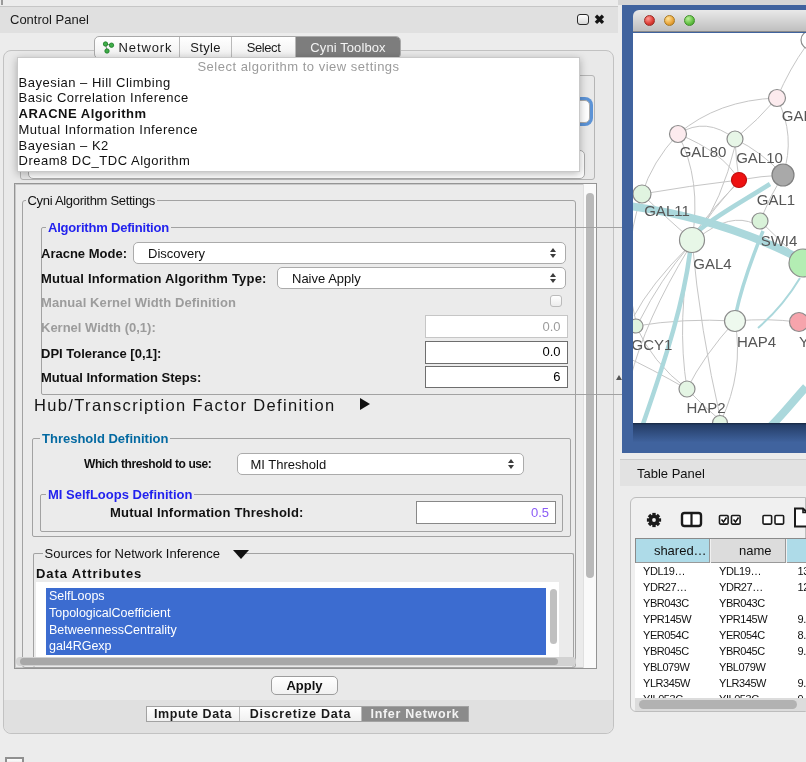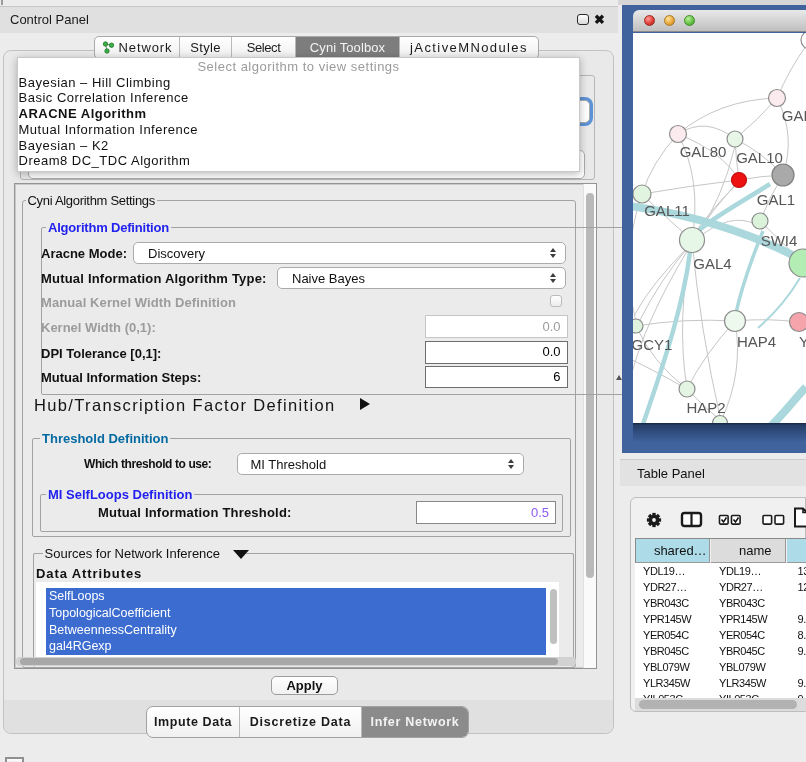--- a/index.html
+++ b/index.html
@@ -45,21 +45,21 @@
 
 fieldset { position:absolute; border:1px solid #a2a2a2; border-radius:2px; }
 fieldset legend { margin-left:4px; padding:0 2px; font-size:13px; }
 
 .lab { position:absolute; font-weight:bold; font-size:13px; white-space:nowrap; }
 .gray { color:#9c9c9c; }
 .field { position:absolute; background:#fff; text-align:right; font-size:13px; padding-right:6px; }
 
 
 #applybtn { left:271px; top:676px; width:67px; height:19px; background:linear-gradient(#ffffff,#f1f1f1); border:1px solid #9d9d9d; border-radius:5px; text-align:center; font-weight:bold; font-size:13px; line-height:17px; }
-#bottabs { left:146px; top:706px; height:32px; display:flex; border:1px solid #a2a2a2; border-radius:7px; overflow:hidden; background:linear-gradient(#ffffff,#f0f0f0); }
+#bottabs { left:146px; top:706px; height:16px; display:flex; border:1px solid #a2a2a2; border-radius:0; overflow:hidden; background:linear-gradient(#ffffff,#f0f0f0); }
 #bottabs .tab { height:100%; display:flex; align-items:center; justify-content:center; font-size:12.5px; font-weight:bold; color:#1a1a1a; border-right:1px solid #b9b9b9; }
 #bottabs .tab:last-child { border-right:none; }
 #bottabs .sel { background:#8b8b8b; color:#f3f3f3; }
 
 #blsq { left:5px; top:757px; width:19px; height:14px; border:2px solid #909090; background:linear-gradient(#fff,#ccc); }
 #notch { left:1px; top:0; width:2px; height:5px; background:#9a9a9a; }
 #divarrow { left:616px; top:372px; width:0; height:0; border:3px solid transparent; border-bottom:5px solid #555; }
 
 
 #desktop { left:622px; top:5px; width:184px; height:448px; background:#40639e; }
@@ -88,21 +88,20 @@
   <div class="tab" style="width:85px;letter-spacing:0.9px;"><svg width="13" height="13" viewBox="0 0 13 13" style="margin-right:4px;">
         <line x1="3.5" y1="3" x2="9" y2="4" stroke="#888" stroke-width="1"></line>
         <line x1="3.5" y1="3" x2="5" y2="9.5" stroke="#888" stroke-width="1"></line>
         <circle cx="3.5" cy="3" r="2.2" fill="#3fae49" stroke="#1c7a26" stroke-width="0.8"></circle>
         <circle cx="9.5" cy="4.2" r="2.2" fill="#3fae49" stroke="#1c7a26" stroke-width="0.8"></circle>
         <circle cx="5" cy="10" r="2.2" fill="#3fae49" stroke="#1c7a26" stroke-width="0.8"></circle>
       </svg>Network</div>
   <div class="tab" style="width:52px;letter-spacing:0.3px;">Style</div>
   <div class="tab" style="width:64px;letter-spacing:-0.4px;">Select</div>
   <div class="tab sel" style="width:104px;letter-spacing:0.1px;">Cyni Toolbox</div>
-  <div class="tab" style="width:138px;letter-spacing:1.4px;">jActiveMNodules</div>
 </div>
 
 <div class="abs ghostpanel"></div>
 <div class="combo" id="combo-top1"></div>
 <div class="combo" id="combo-top2"></div>
 
 <div class="abs" id="popup">
   <div class="ph">Select algorithm to view settings</div>
   <div class="it">Bayesian – Hill Climbing</div>
   <div class="it">Basic Correlation Inference</div>
@@ -123,21 +122,21 @@
   <legend style="color:#2222ee;font-weight:bold;margin-left:4px;letter-spacing:-0.2px;">Algorithm Definition</legend>
 </fieldset>
 
 <span class="lab" style="left:41px;top:246px;">Aracne Mode:</span>
 <div class="combo" style="left:133px;top:241.5px;width:433px;height:22px;">
     <span class="tx" style="left:14px;">Discovery</span>
     <span class="ar"></span>
   </div>
 <span class="lab" style="left:41px;top:270.5px;letter-spacing:0.2px;">Mutual Information Algorithm Type:</span>
 <div class="combo" style="left:277px;top:266.5px;width:289px;height:22px;">
-    <span class="tx" style="left:14px;">Naive Bayes</span>
+    <span class="tx" style="left:14px;">Naive Apply</span>
     <span class="ar"></span>
   </div>
 <span class="lab gray" style="left:41px;top:295px;letter-spacing:0.1px;">Manual Kernel Width Definition</span>
 <div class="abs" style="left:550px;top:294.5px;width:12px;height:12px;border:1px solid #bbb;border-radius:3px;background:linear-gradient(#fff,#ececec);"></div>
 <span class="lab gray" style="left:41px;top:319.5px;">Kernel Width (0,1):</span>
 <div class="field" style="left:425px;top:314.5px;width:142.5px;height:23px;border:1px solid #c6c6c6;color:#9c9c9c;line-height:21px;">0.0</div>
 <span class="lab" style="left:41px;top:345.5px;">DPI Tolerance [0,1]:</span>
 <div class="field" style="left:425px;top:340.5px;width:142.5px;height:23px;border:1.5px solid #6e6e6e;color:#000;line-height:20px;">0.0</div>
 <span class="lab" style="left:41px;top:369.5px;">Mutual Information Steps:</span>
 <div class="field" style="left:425px;top:365.5px;width:142.5px;height:22.5px;border:1px solid #6e6e6e;color:#000;line-height:20.5px;">6</div>
@@ -149,21 +148,21 @@
   <legend style="color:#0369a1;font-weight:bold;margin-left:7px;">Threshold Definition</legend>
 </fieldset>
 <span class="lab" style="left:84px;top:457px;font-size:12px;letter-spacing:-0.4px;">Which threshold to use:</span>
 <div class="combo" style="left:236.5px;top:453px;width:287.5px;height:22px;">
     <span class="tx" style="left:13px;">MI Threshold</span>
     <span class="ar"></span>
   </div>
 <fieldset style="left:40px;top:486.5px;width:523px;height:45px;">
   <legend style="color:#2222ee;font-weight:bold;margin-left:5px;">MI SelfLoops Definition</legend>
 </fieldset>
-<span class="lab" style="left:50px;top:505px;letter-spacing:0.2px;padding-left:48px;">Mutual Information Threshold:</span>
+<span class="lab" style="left:62px;top:505px;letter-spacing:0.2px;padding-left:48px;">Mutual Information Threshold:</span>
 <div class="field" style="left:416px;top:501px;width:140px;height:23px;border:1px solid #888;color:#8b5cf6;line-height:21px;">0.5</div>
 
 <fieldset style="left:33px;top:545.5px;width:540.5px;height:121px;border-bottom:none;">
   <legend style="color:#111;margin-left:8.5px;">Sources for Network Inference &nbsp;&nbsp;&nbsp;</legend>
 </fieldset>
 <div class="abs" style="left:233px;top:550px;width:0;height:0;border:8px solid transparent;border-top:9.5px solid #111;"></div>
 <span class="lab" style="left:36px;top:565.5px;letter-spacing:0.9px;">Data Attributes</span>
 <div class="abs" style="left:36px;top:582px;width:523px;height:75px;background:#fff;"></div>
 <div class="abs" style="left:46px;top:588px;width:499.5px;height:67px;background:#3c6cd0;color:#fff;font-size:12.5px;">
   <div style="height:16.75px;line-height:16.75px;padding-left:3px;">SelfLoops</div>

